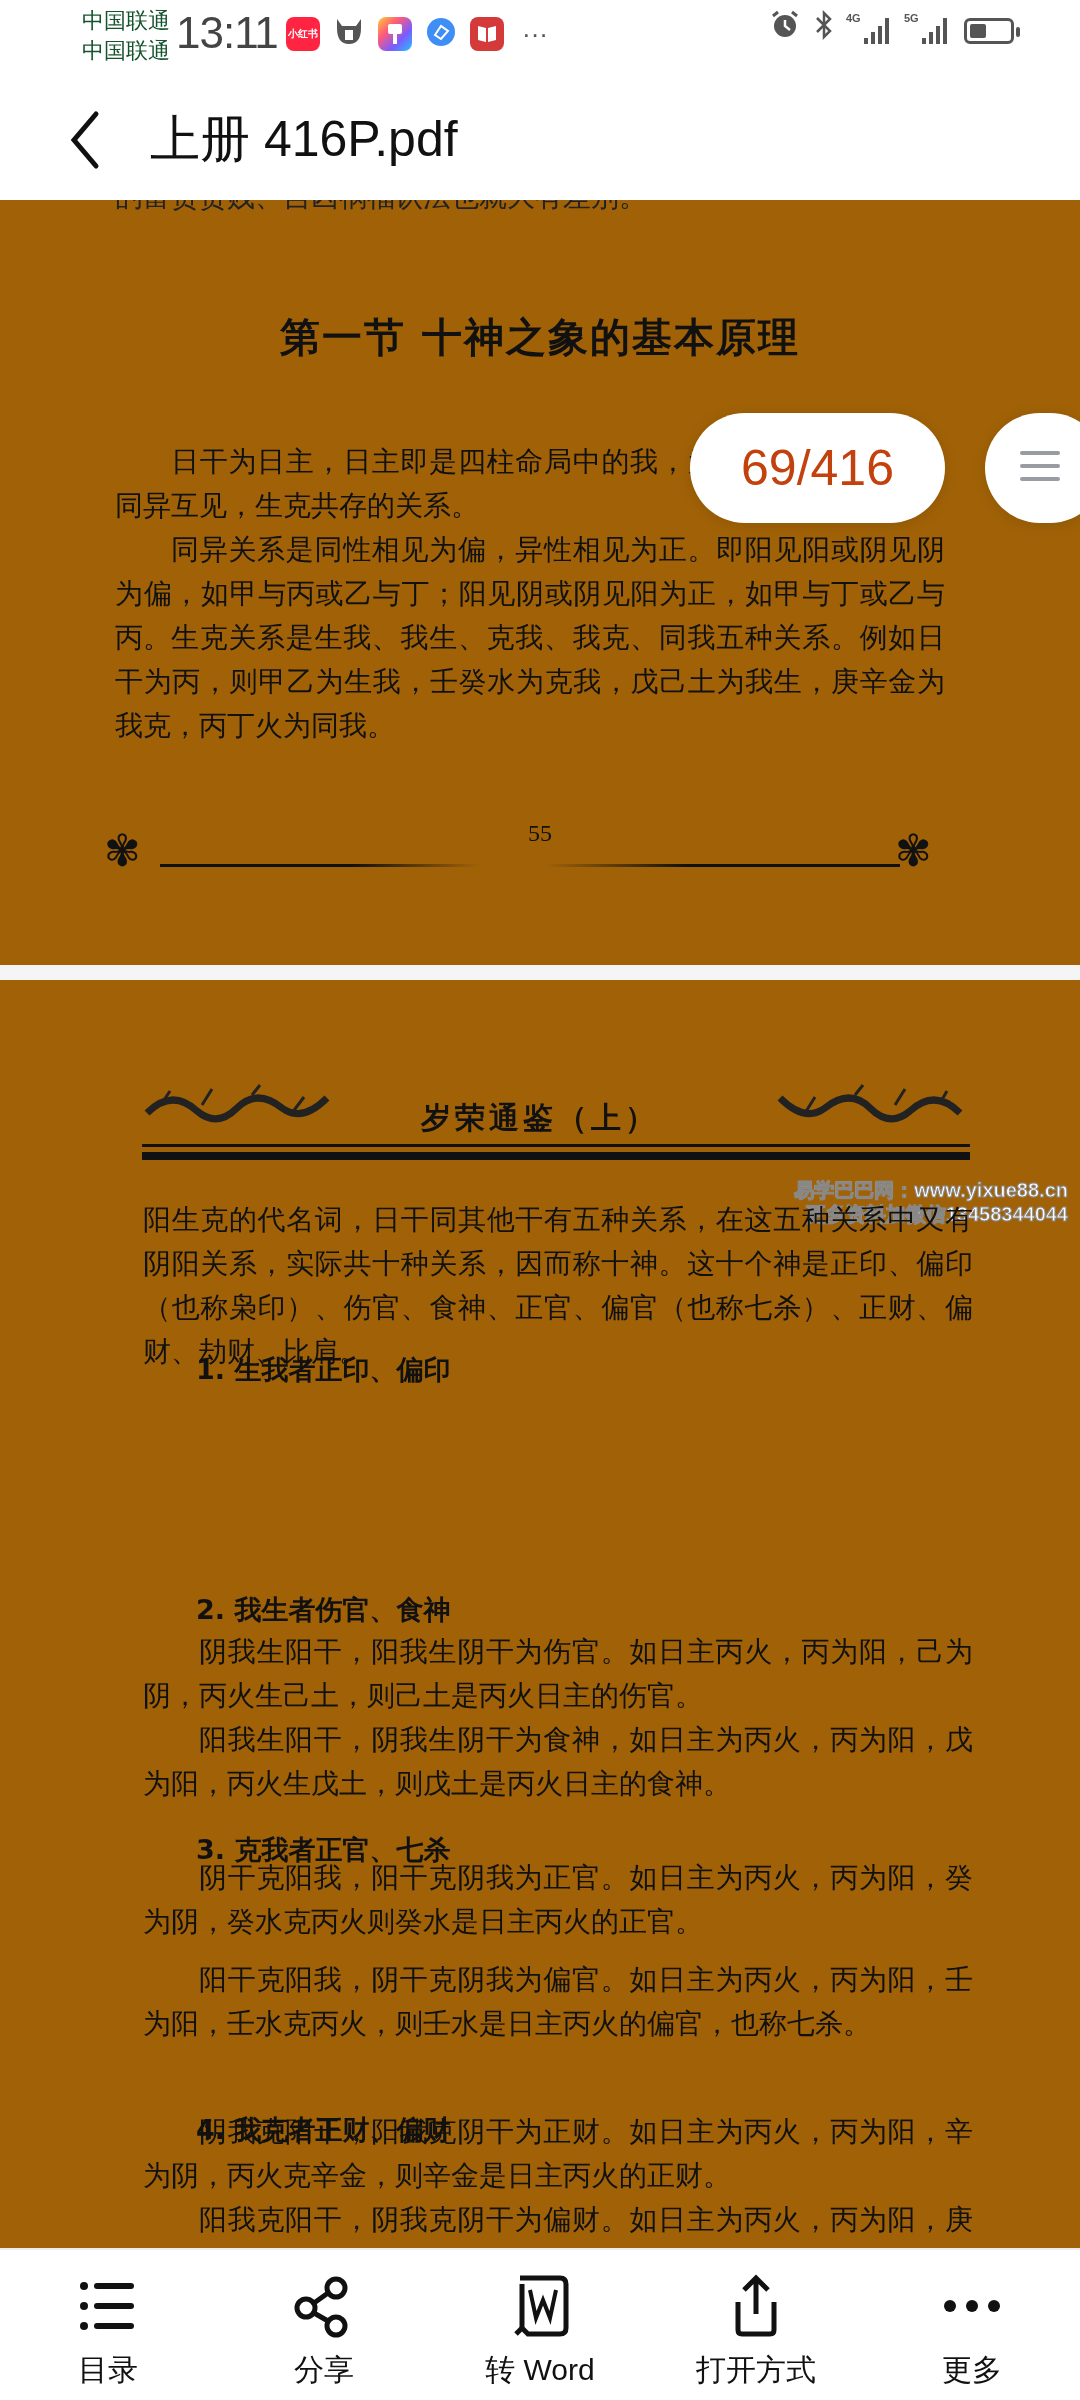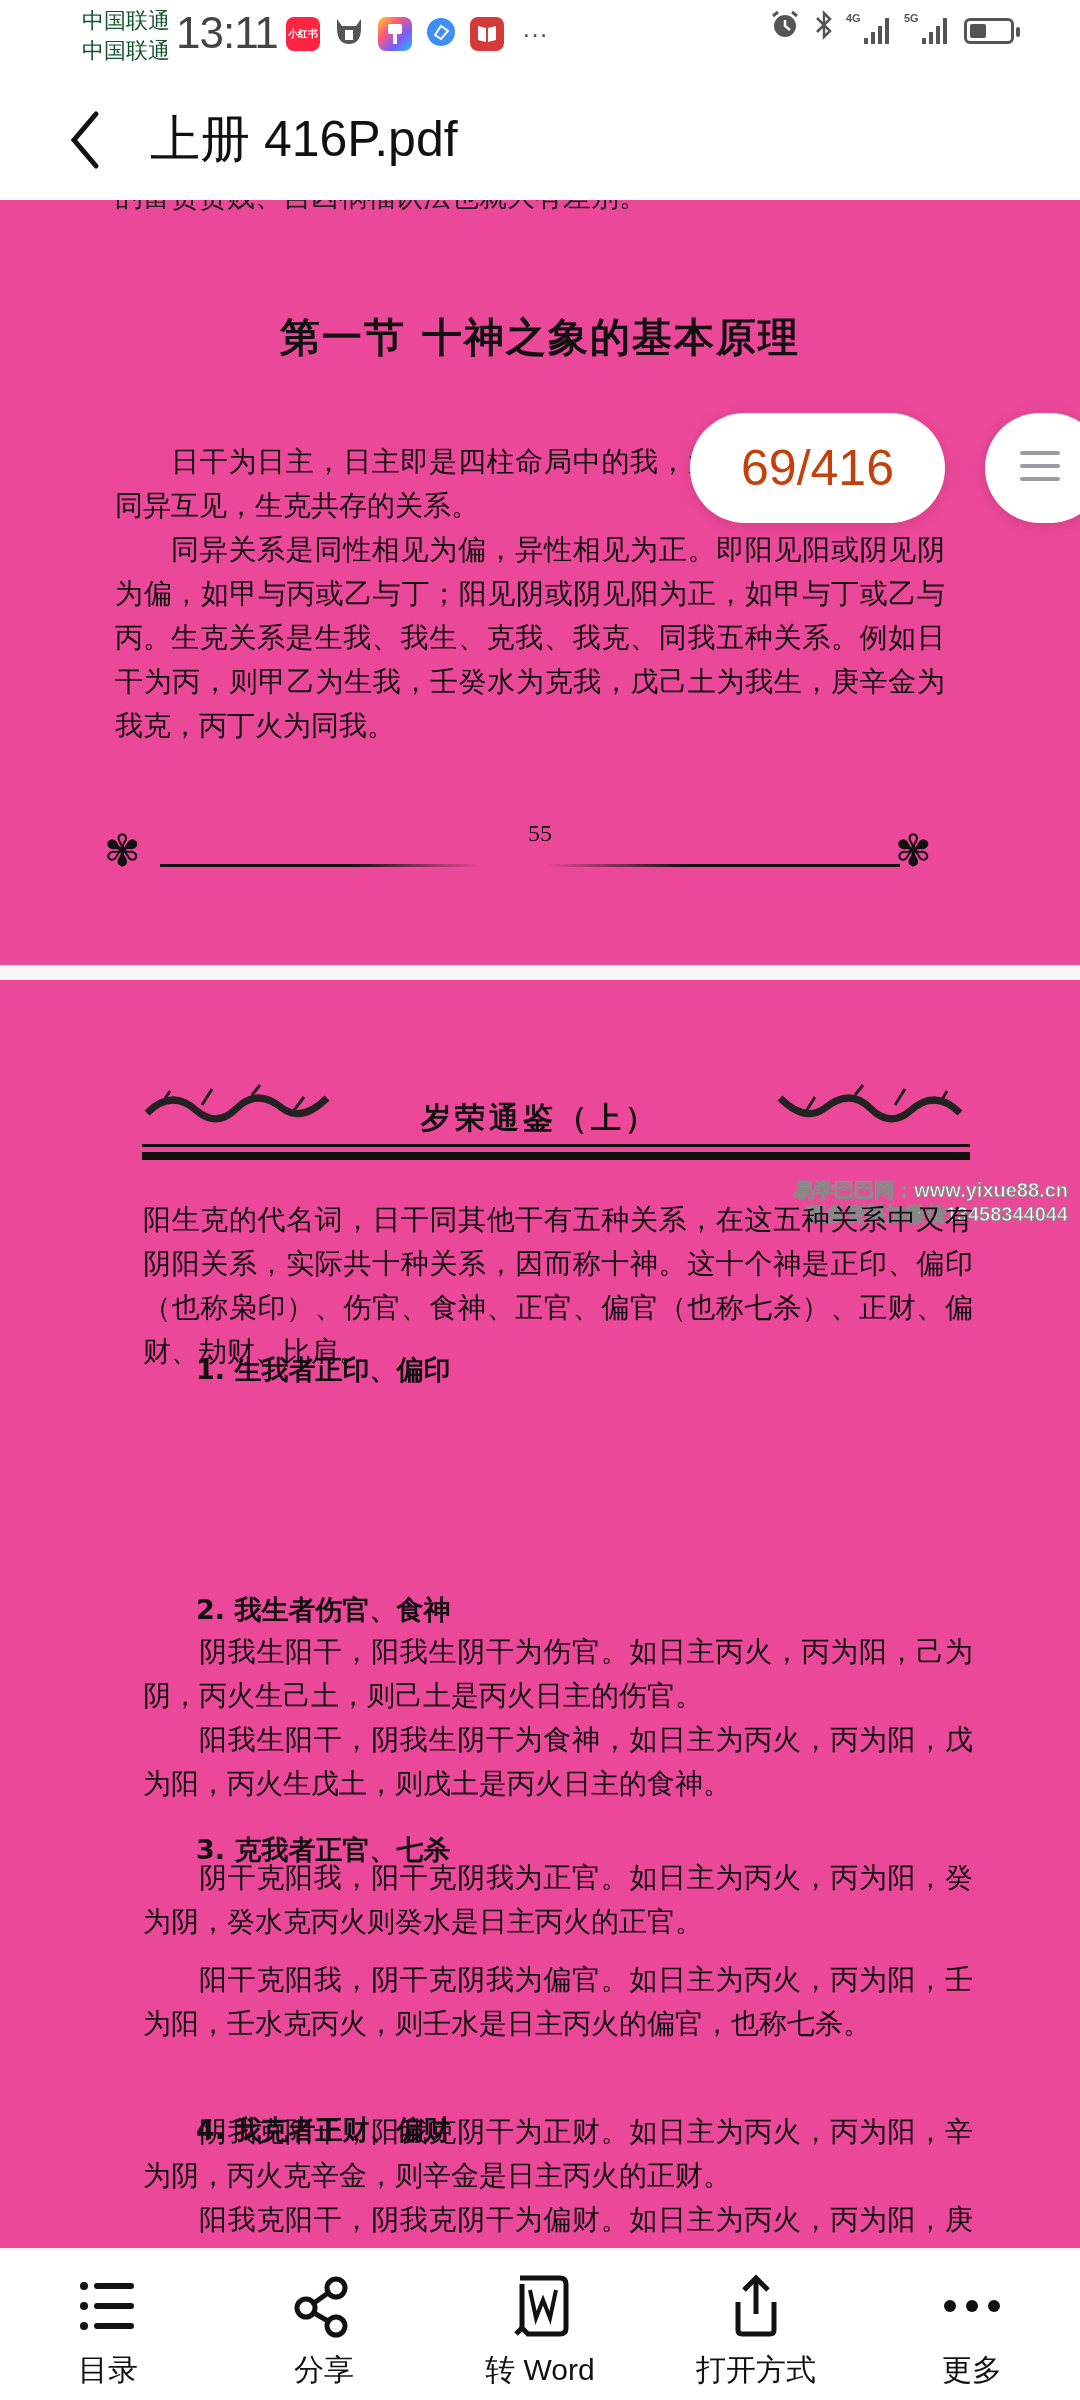--- a/index.html
+++ b/index.html
@@ -22,21 +22,21 @@
   .battery { width:50px; height:26px; border:3px solid #555; border-radius:6px; position:relative; box-sizing:border-box; }
   .battery .fill { position:absolute; left:3px; top:3px; width:16px; height:14px; background:#555; border-radius:2px; }
   .battery::after { content:""; position:absolute; right:-9px; top:6px; width:4px; height:10px; background:#555; border-radius:2px; }
 
   
   .titlebar { position:absolute; left:0; top:70px; width:1080px; height:130px; background:#fff; border-bottom:2px solid #ececec; }
   .back { position:absolute; left:66px; top:40px; width:40px; height:60px; cursor:pointer; }
   .title { position:absolute; left:150px; top:36px; font-size:50px; color:#111; }
 
   
-  .page { position:absolute; left:0; width:1080px; background:#ec4899; overflow:hidden; }
+  .page { position:absolute; left:0; width:1080px; background:#a16207; overflow:hidden; }
   .page1 { top:200px; height:765px; }
   .page2 { top:980px; height:1270px; }
   .ptext { font-family:"Liberation Serif","DejaVu Serif",serif; font-size:28px; color:#111; line-height:44px; }
   .para { position:absolute; left:115px; width:830px; text-align:justify; }
   .indent { text-indent:56px; }
   .cut-line { position:absolute; left:115px; top:-22px; font-size:28px; color:#222; font-family:"Liberation Serif",serif; }
   .section-title { position:absolute; left:0; width:1080px; top:110px; text-align:center; font-size:40px; font-weight:bold; font-family:"DejaVu Serif",serif; letter-spacing:2px; }
   .leaf { position:absolute; font-size:44px; color:#111; }
   .pagenum { position:absolute; left:0; width:1080px; text-align:center; font-family:"Liberation Serif",serif; font-size:24px; }
 

